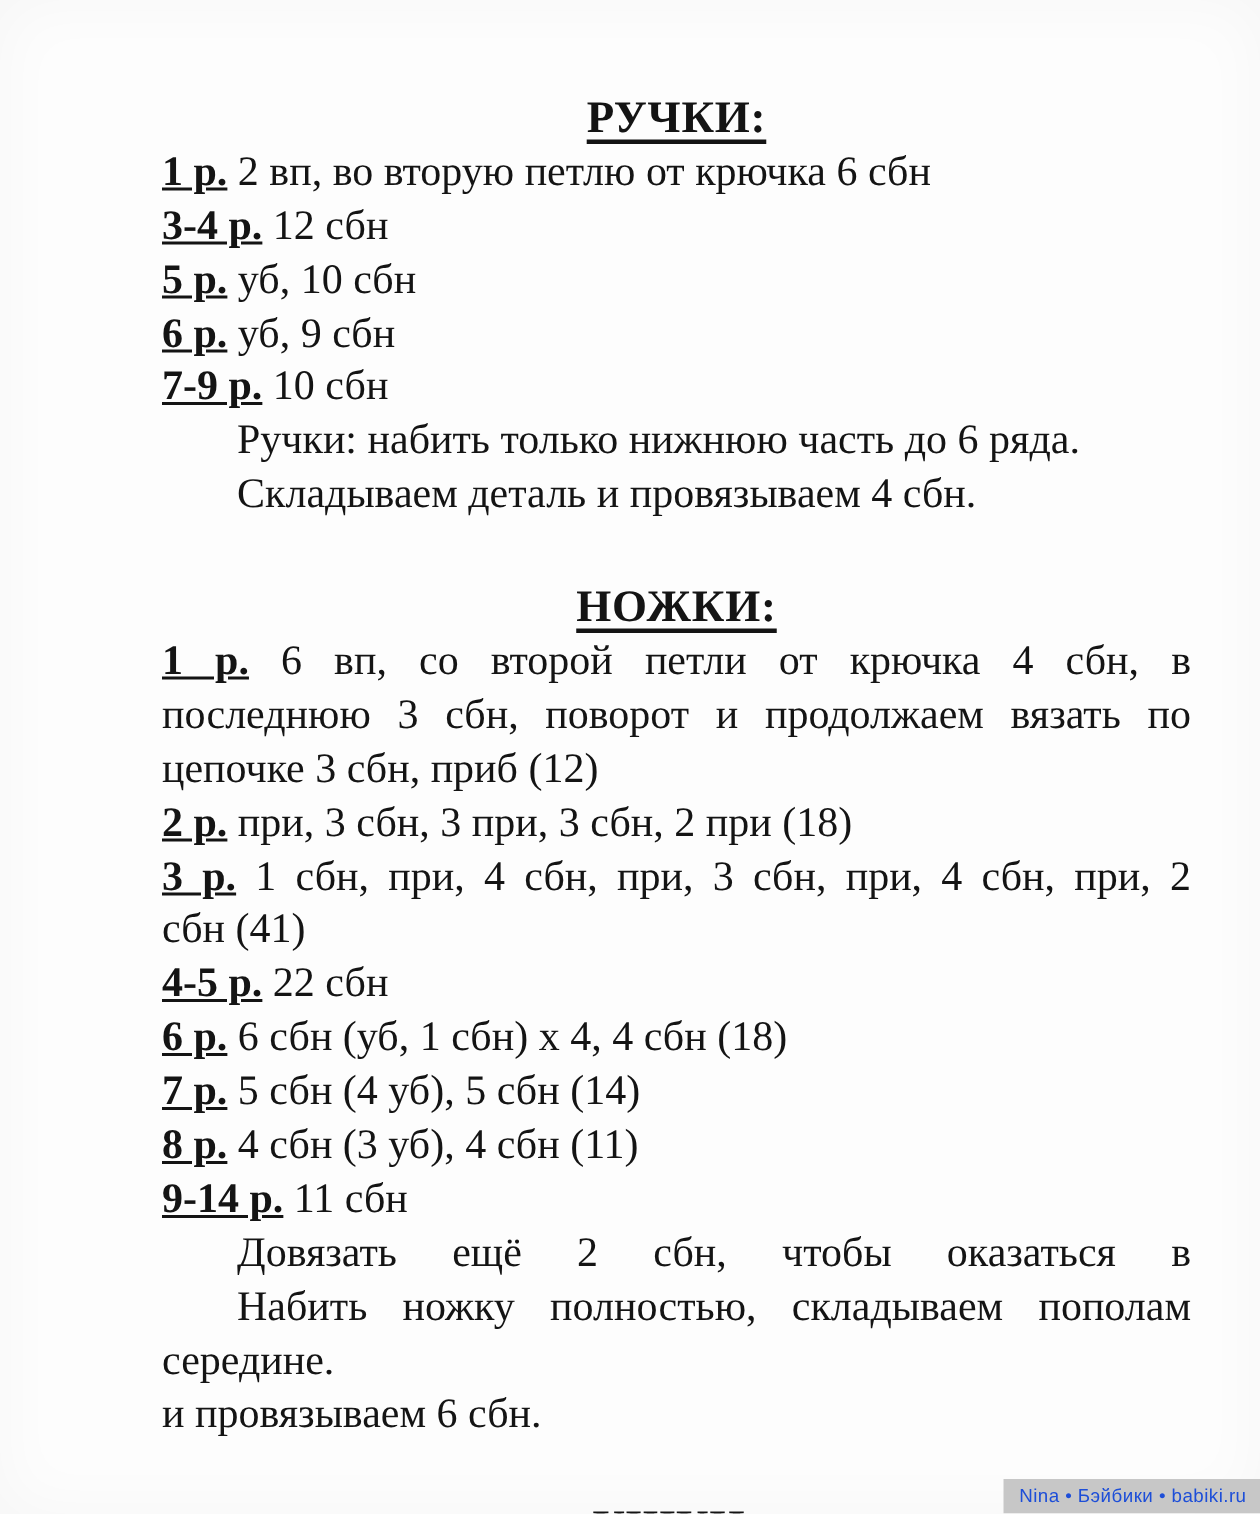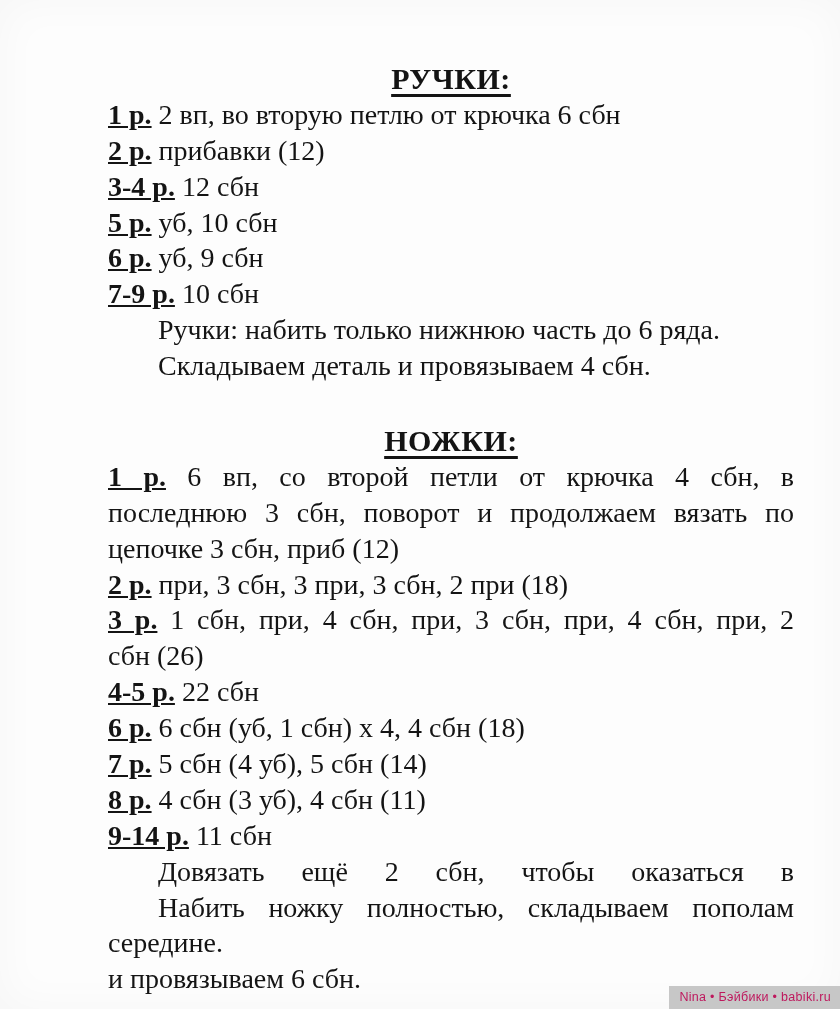--- a/index.html
+++ b/index.html
@@ -42,38 +42,37 @@
     text-decoration: underline;
     text-decoration-thickness: 2.5px;
     text-underline-offset: 5px;
   }
   .lbl { font-weight: bold; text-decoration: underline; }
   .watermark {
     position: absolute;
     right: 0;
     bottom: 0;
     background: #c7c7c7;
-    color: #be185d;
+    color: #1d4ed8;
     font-family: "Liberation Sans", "DejaVu Sans", sans-serif;
     font-size: 12.5px;
     line-height: 14px;
     padding: 4px 9px 5px 10px;
     letter-spacing: 0.3px;
   }
 </style>
 </head>
 <body>
 
 <main class="doc">
 
   <div class="line h"><span class="heading">РУЧКИ:</span></div>
 
   <div class="line"><span class="lbl">1 р.</span> <span>2 вп, во вторую петлю от крючка 6 сбн</span></div>
 
-  <div class="line"><span class="lbl">2 р.</span> <span>прибавки (12)</span></div>
 
   <div class="line"><span class="lbl">3-4 р.</span> <span>12 сбн</span></div>
 
   <div class="line"><span class="lbl">5 р.</span> <span>уб, 10 сбн</span></div>
 
   <div class="line"><span class="lbl">6 р.</span> <span>уб, 9 сбн</span></div>
 
   <div class="line"><span class="lbl">7-9 р.</span> <span>10 сбн</span></div>
 
 
@@ -87,21 +86,21 @@
   <div class="line jfull"><span class="lbl">1 р.</span> <span>6 вп, со второй петли от крючка 4 сбн, в</span></div>
 
   <div class="line jfull"><span>последнюю 3 сбн, поворот и продолжаем вязать по</span></div>
 
   <div class="line"><span>цепочке 3 сбн, приб (12)</span></div>
 
   <div class="line"><span class="lbl">2 р.</span> <span>при, 3 сбн, 3 при, 3 сбн, 2 при (18)</span></div>
 
   <div class="line jfull"><span class="lbl">3 р.</span> <span>1 сбн, при, 4 сбн, при, 3 сбн, при, 4 сбн, при, 2</span></div>
 
-  <div class="line"><span>сбн (26)</span></div>
+  <div class="line"><span>сбн (41)</span></div>
 
   <div class="line"><span class="lbl">4-5 р.</span> <span>22 сбн</span></div>
 
   <div class="line"><span class="lbl">6 р.</span> <span>6 сбн (уб, 1 сбн) х 4, 4 сбн (18)</span></div>
 
   <div class="line"><span class="lbl">7 р.</span> <span>5 сбн (4 уб), 5 сбн (14)</span></div>
 
   <div class="line"><span class="lbl">8 р.</span> <span>4 сбн (3 уб), 4 сбн (11)</span></div>
 
   <div class="line"><span class="lbl">9-14 р.</span> <span>11 сбн</span></div>

